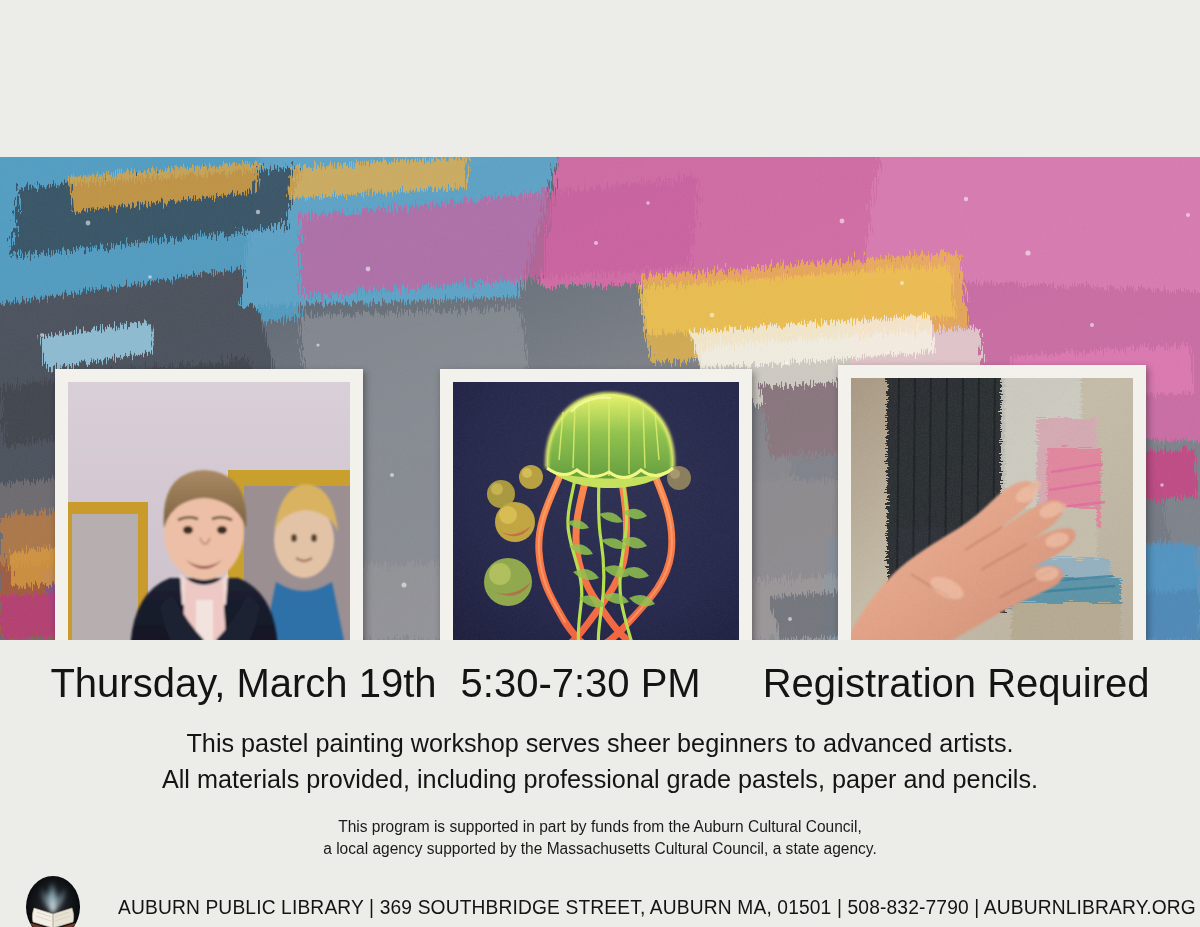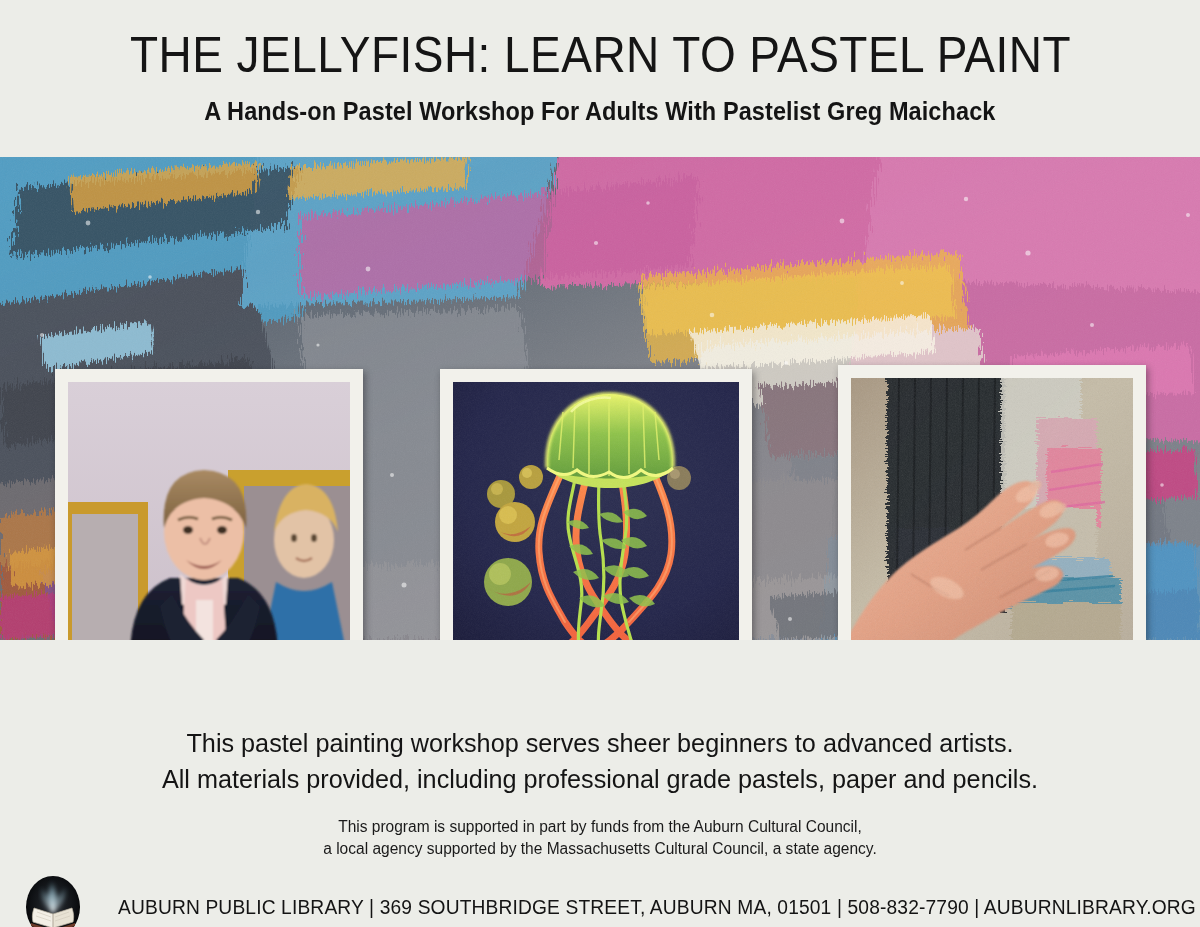--- a/index.html
+++ b/index.html
@@ -81,24 +81,20 @@
     text-align:left;white-space:nowrap;
     font-size:20px;line-height:26px;font-weight:400;letter-spacing:.15px;color:#141414;
     transform:scaleX(.96);transform-origin:left top;
   }
 </style>
 </head>
 <body>
 
 <div class="poster">
 
-  <div class="header">
-    <div class="title">THE JELLYFISH: LEARN TO PASTEL PAINT</div>
-    <div class="subtitle">A Hands-on Pastel Workshop For Adults With Pastelist Greg Maichack</div>
-  </div>
 
   <div class="band">
 
     <div class="band-canvas">
       <svg viewBox="0 0 1200 483" preserveAspectRatio="none" aria-hidden="true">
         <defs>
           <linearGradient id="bgBase" x1="0" y1="0" x2="1" y2="1">
             <stop offset="0" stop-color="#6f93ad"></stop>
             <stop offset=".22" stop-color="#5a6470"></stop>
             <stop offset=".48" stop-color="#7b7f86"></stop>
@@ -470,20 +466,23 @@
 
           <rect width="282" height="272" filter="url(#hgrain)" opacity=".7"></rect>
         </svg>
       </div>
     </div>
 
   </div>
 
   <div class="lower">
 
+    <div class="dateline">
+      <span>Thursday, March 19th</span><span class="gapA"></span><span>5:30-7:30 PM</span><span class="gapB"></span><span>Registration Required</span>
+    </div>
 
     <div class="blurb">
       <div>This pastel painting workshop serves sheer beginners to advanced artists.</div>
       <div>All materials provided, including professional grade pastels, paper and pencils.</div>
     </div>
 
     <div class="grant">
       <div>This program is supported in part by funds from the Auburn Cultural Council,</div>
       <div>a local agency supported by the Massachusetts Cultural Council, a state agency.</div>
     </div>

